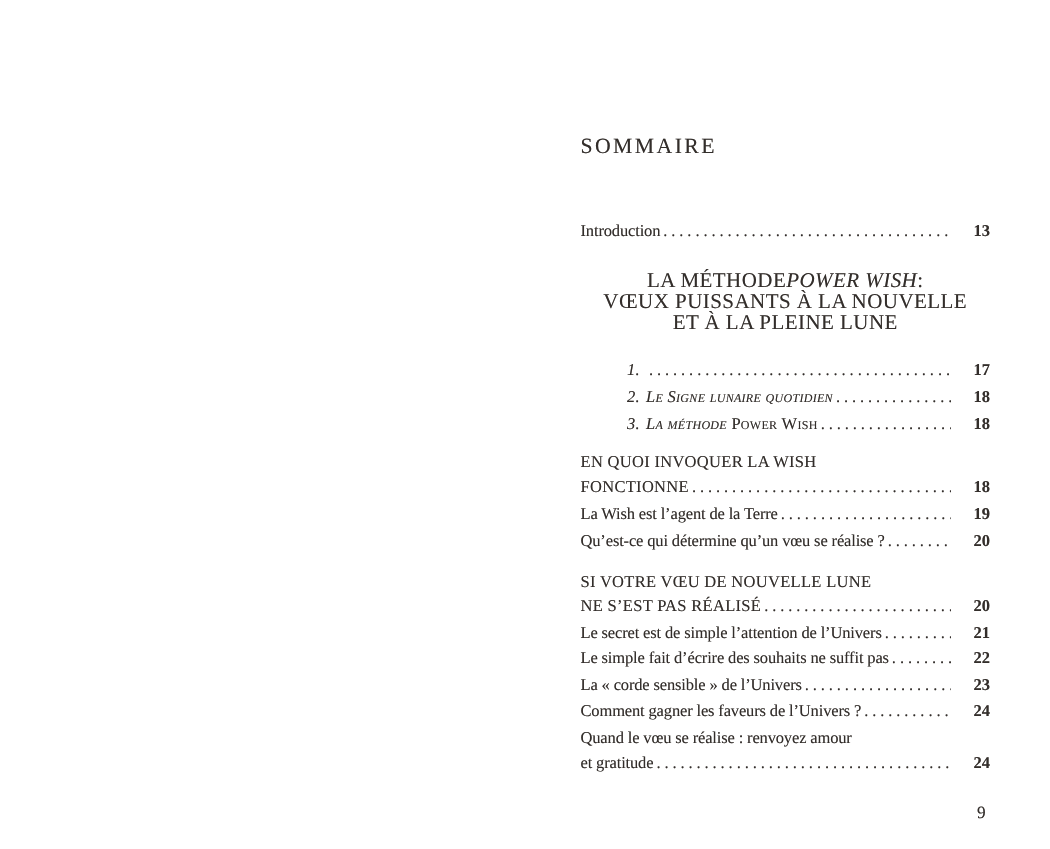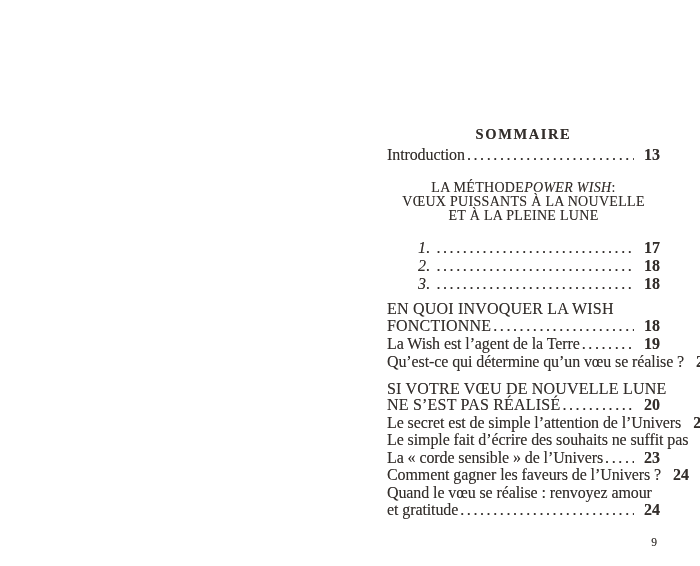--- a/index.html
+++ b/index.html
@@ -24,21 +24,21 @@
     top: 0;
     width: 273px;
     height: 566px;
   }
   .line {
     position: absolute;
     left: 0;
     right: 0;
     display: flex;
     align-items: baseline;
-    font-size: 16px;
+    font-size: 11px;
     line-height: 17px;
     white-space: nowrap;
     text-shadow: 0 0 0.4px rgba(51,46,43,0.45);
   }
   .lbl { flex: none; letter-spacing: -0.1px; }
   .leader {
     flex: 1 1 auto;
     overflow: hidden;
     white-space: nowrap;
     margin-left: 2px;
@@ -47,26 +47,24 @@
     content: "................................................................................";
     letter-spacing: 2.6px;
   }
   .pg {
     flex: none;
     width: 26px;
     text-align: right;
     font-weight: bold;
   }
   .title-line {
-    justify-content: center;
-    font-weight: bold;
+    font-weight: normal;
     font-size: 14.5px;
     line-height: 18px;
     letter-spacing: 1.6px;
-    margin-top: 36px;
   }
   .h2 {
     justify-content: center;
     font-size: 14px;
     line-height: 15px;
     letter-spacing: 0.3px;
   }
   .caps .lbl { letter-spacing: 0.2px; }
   .item { padding-left: 31px; }
   .num { flex: none; margin-right: 4px; }
@@ -103,25 +101,27 @@
       <span>ET À LA PLEINE LUNE</span>
     </div>
 
     <div class="line item" style="top:239px">
       <span class="num sc-it">1.</span>
       <span class="leader"></span>
       <span class="pg">17</span>
     </div>
     <div class="line item" style="top:257px">
       <span class="num sc-it">2.</span>
+      <span class="lbl sc-it">Le Signe lunaire quotidien</span>
       <span class="leader"></span>
       <span class="pg">18</span>
     </div>
     <div class="line item" style="top:275px">
       <span class="num sc-it">3.</span>
+      <span class="lbl"><span class="sc-it">La méthode </span><span class="sc-up">Power Wish</span></span>
       <span class="leader"></span>
       <span class="pg">18</span>
     </div>
 
     <div class="line caps" style="top:300px">
       <span class="lbl">EN QUOI INVOQUER LA WISH</span>
     </div>
     <div class="line caps" style="top:317px">
       <span class="lbl">FONCTIONNE</span>
       <span class="leader"></span>

